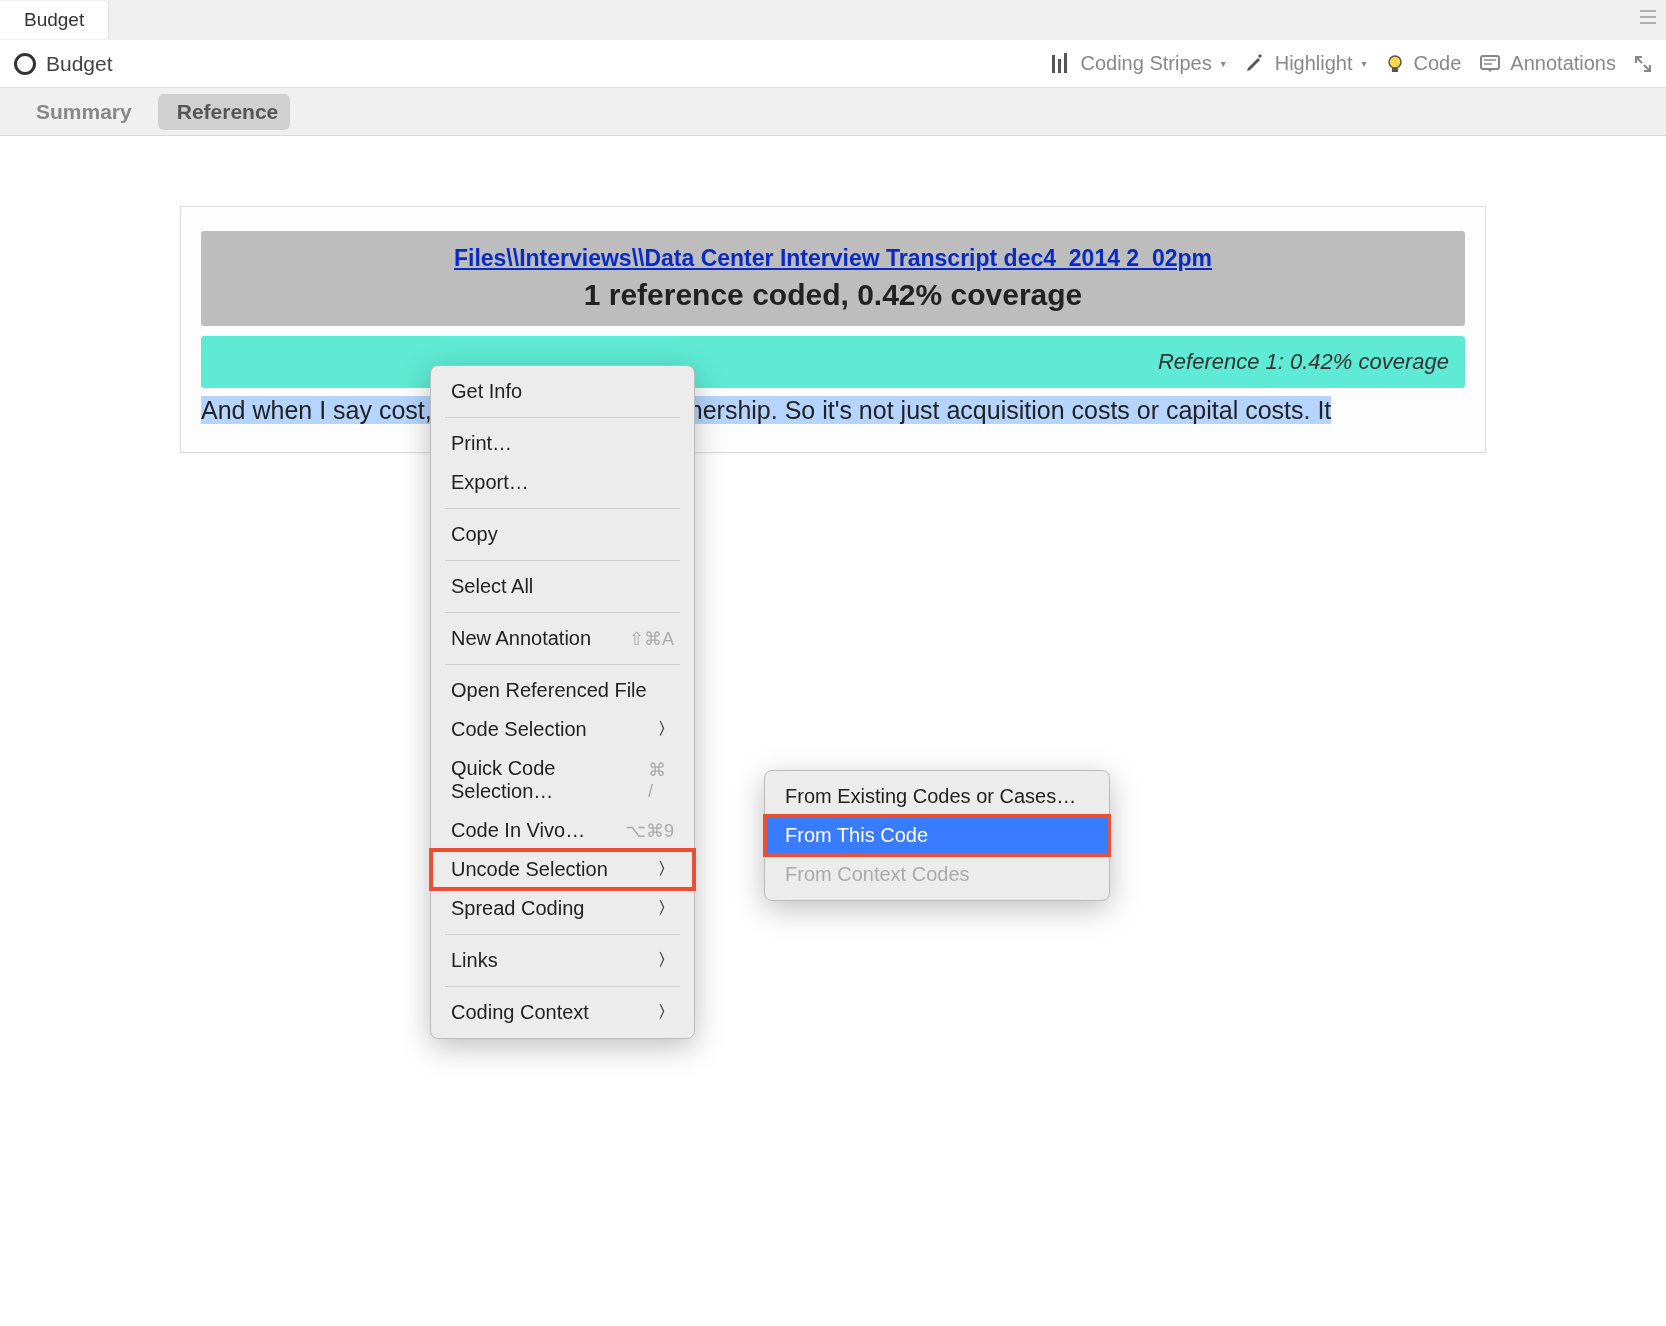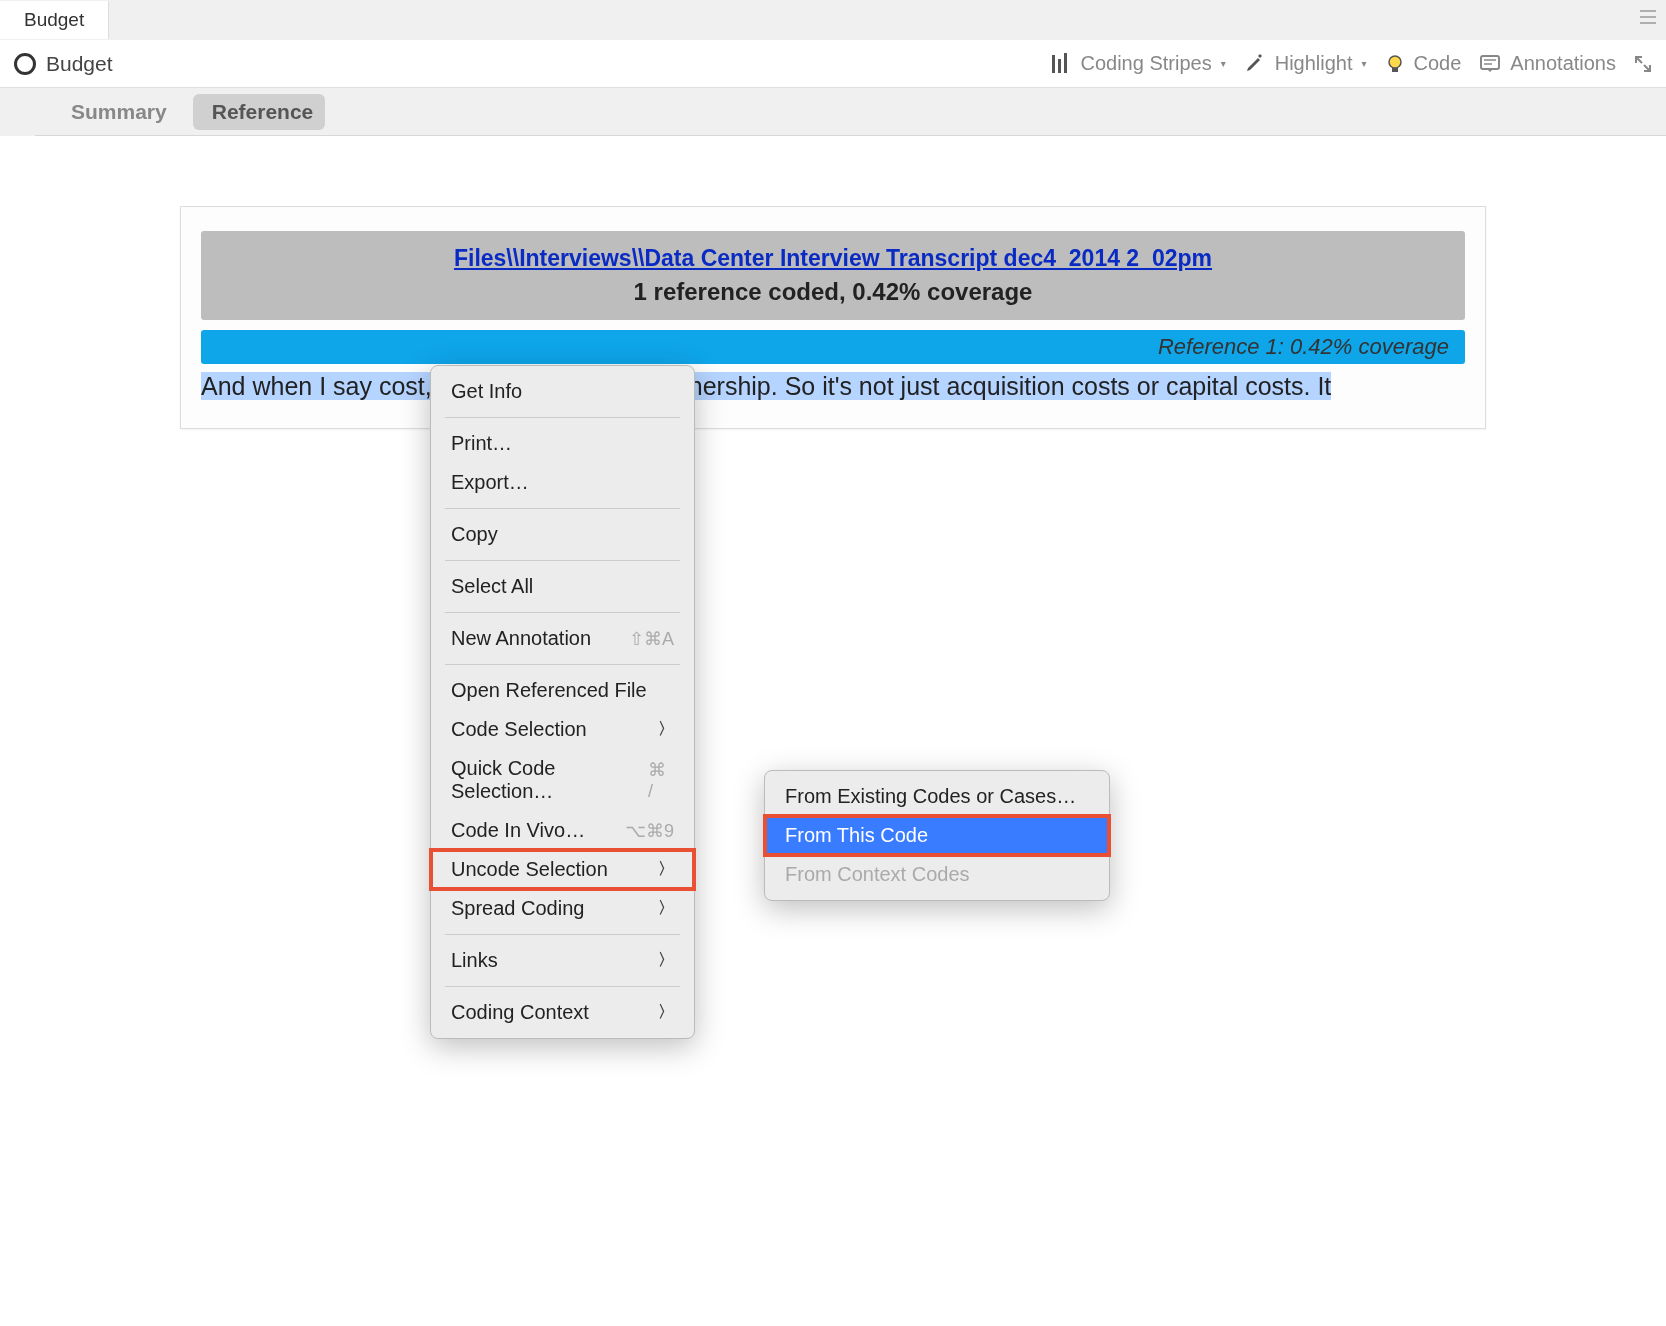--- a/index.html
+++ b/index.html
@@ -10,30 +10,30 @@
 .hamburger-icon { position: absolute; right: 10px; top: 10px; color: #999; font-size: 18px; cursor: pointer; }
 
 .toolbar { background: #fff; display: flex; align-items: center; height: 48px; padding: 0 14px; border-bottom: 1px solid #e0e0e0; }
 .toolbar-left { display: flex; align-items: center; gap: 10px; }
 .circle-icon { width: 22px; height: 22px; border: 3px solid #333; border-radius: 50%; }
 .doc-title { font-size: 21px; color: #444; }
 .toolbar-right { margin-left: auto; display: flex; align-items: center; gap: 18px; }
 .toolbar-btn { display: flex; align-items: center; gap: 9px; font-size: 20px; color: #888; cursor: pointer; }
 .expand-icon { font-size: 16px; color: #888; }
 
-.subtab-bar { background: #f0f0f0; display: flex; align-items: center; height: 48px; padding: 0 24px; gap: 14px; border-bottom: 1px solid #d8d8d8; margin-left: 35px; }
+.subtab-bar { background: #f0f0f0; display: flex; align-items: center; height: 48px; padding: 0 24px; gap: 14px; border-bottom: 1px solid #d8d8d8; }
 .subtab { font-size: 21px; color: #888; font-weight: 600; padding: 6px 12px; cursor: pointer; }
 .subtab.active { background: #d0d0d0; color: #555; border-radius: 6px; padding-left: 19px; }
 
 .content-area { background: #fff; padding: 70px 180px; position: relative; height: calc(100% - 136px); }
 .reference-box { border: 1px solid #ddd; background: #fdfdfd; padding: 24px 20px; box-shadow: 0 1px 2px rgba(0,0,0,0.05); }
 .file-header { background: #bdbdbd; padding: 14px 20px; text-align: center; border-radius: 3px; margin-bottom: 10px; }
 .file-link { color: #0a2bc3; font-weight: 700; font-size: 23px; }
-.coverage-text { font-size: 24px; font-weight: 700; color: #222; margin-top: 6px; }
-.ref-label { background: #0ea5e9; padding: 4px 16px; text-align: right; font-style: italic; font-size: 22px; color: #333; border-radius: 3px; }
+.coverage-text { font-size: 30px; font-weight: 700; color: #222; margin-top: 6px; }
+.ref-label { background: #5eead4; padding: 13px 16px; text-align: right; font-style: italic; font-size: 22px; color: #333; border-radius: 3px; }
 .excerpt { font-family: Georgia, "Times New Roman", serif; font-size: 25px; color: #222; margin-top: 6px; line-height: 1.3; }
 .highlighted { background: #b5d4ff; }
 
 .context-menu { position: absolute; left: 430px; top: 365px; width: 265px; background: #ececec; border: 1px solid #bbb; border-radius: 8px; box-shadow: 0 8px 30px rgba(0,0,0,0.25); padding: 6px 0; z-index: 10; }
 .menu-item { display: flex; align-items: center; justify-content: space-between; padding: 8px 20px; font-size: 20px; color: #222; cursor: pointer; }
 .menu-sep { height: 1px; background: #ccc; margin: 6px 14px; }
 .menu-shortcut { color: #aaa; font-size: 18px; }
 .menu-arrow { color: #444; font-size: 16px; font-weight: bold; }
 .menu-item.highlighted-box { outline: 4px solid #e94f33; outline-offset: -2px; background: #ececec; }
 

